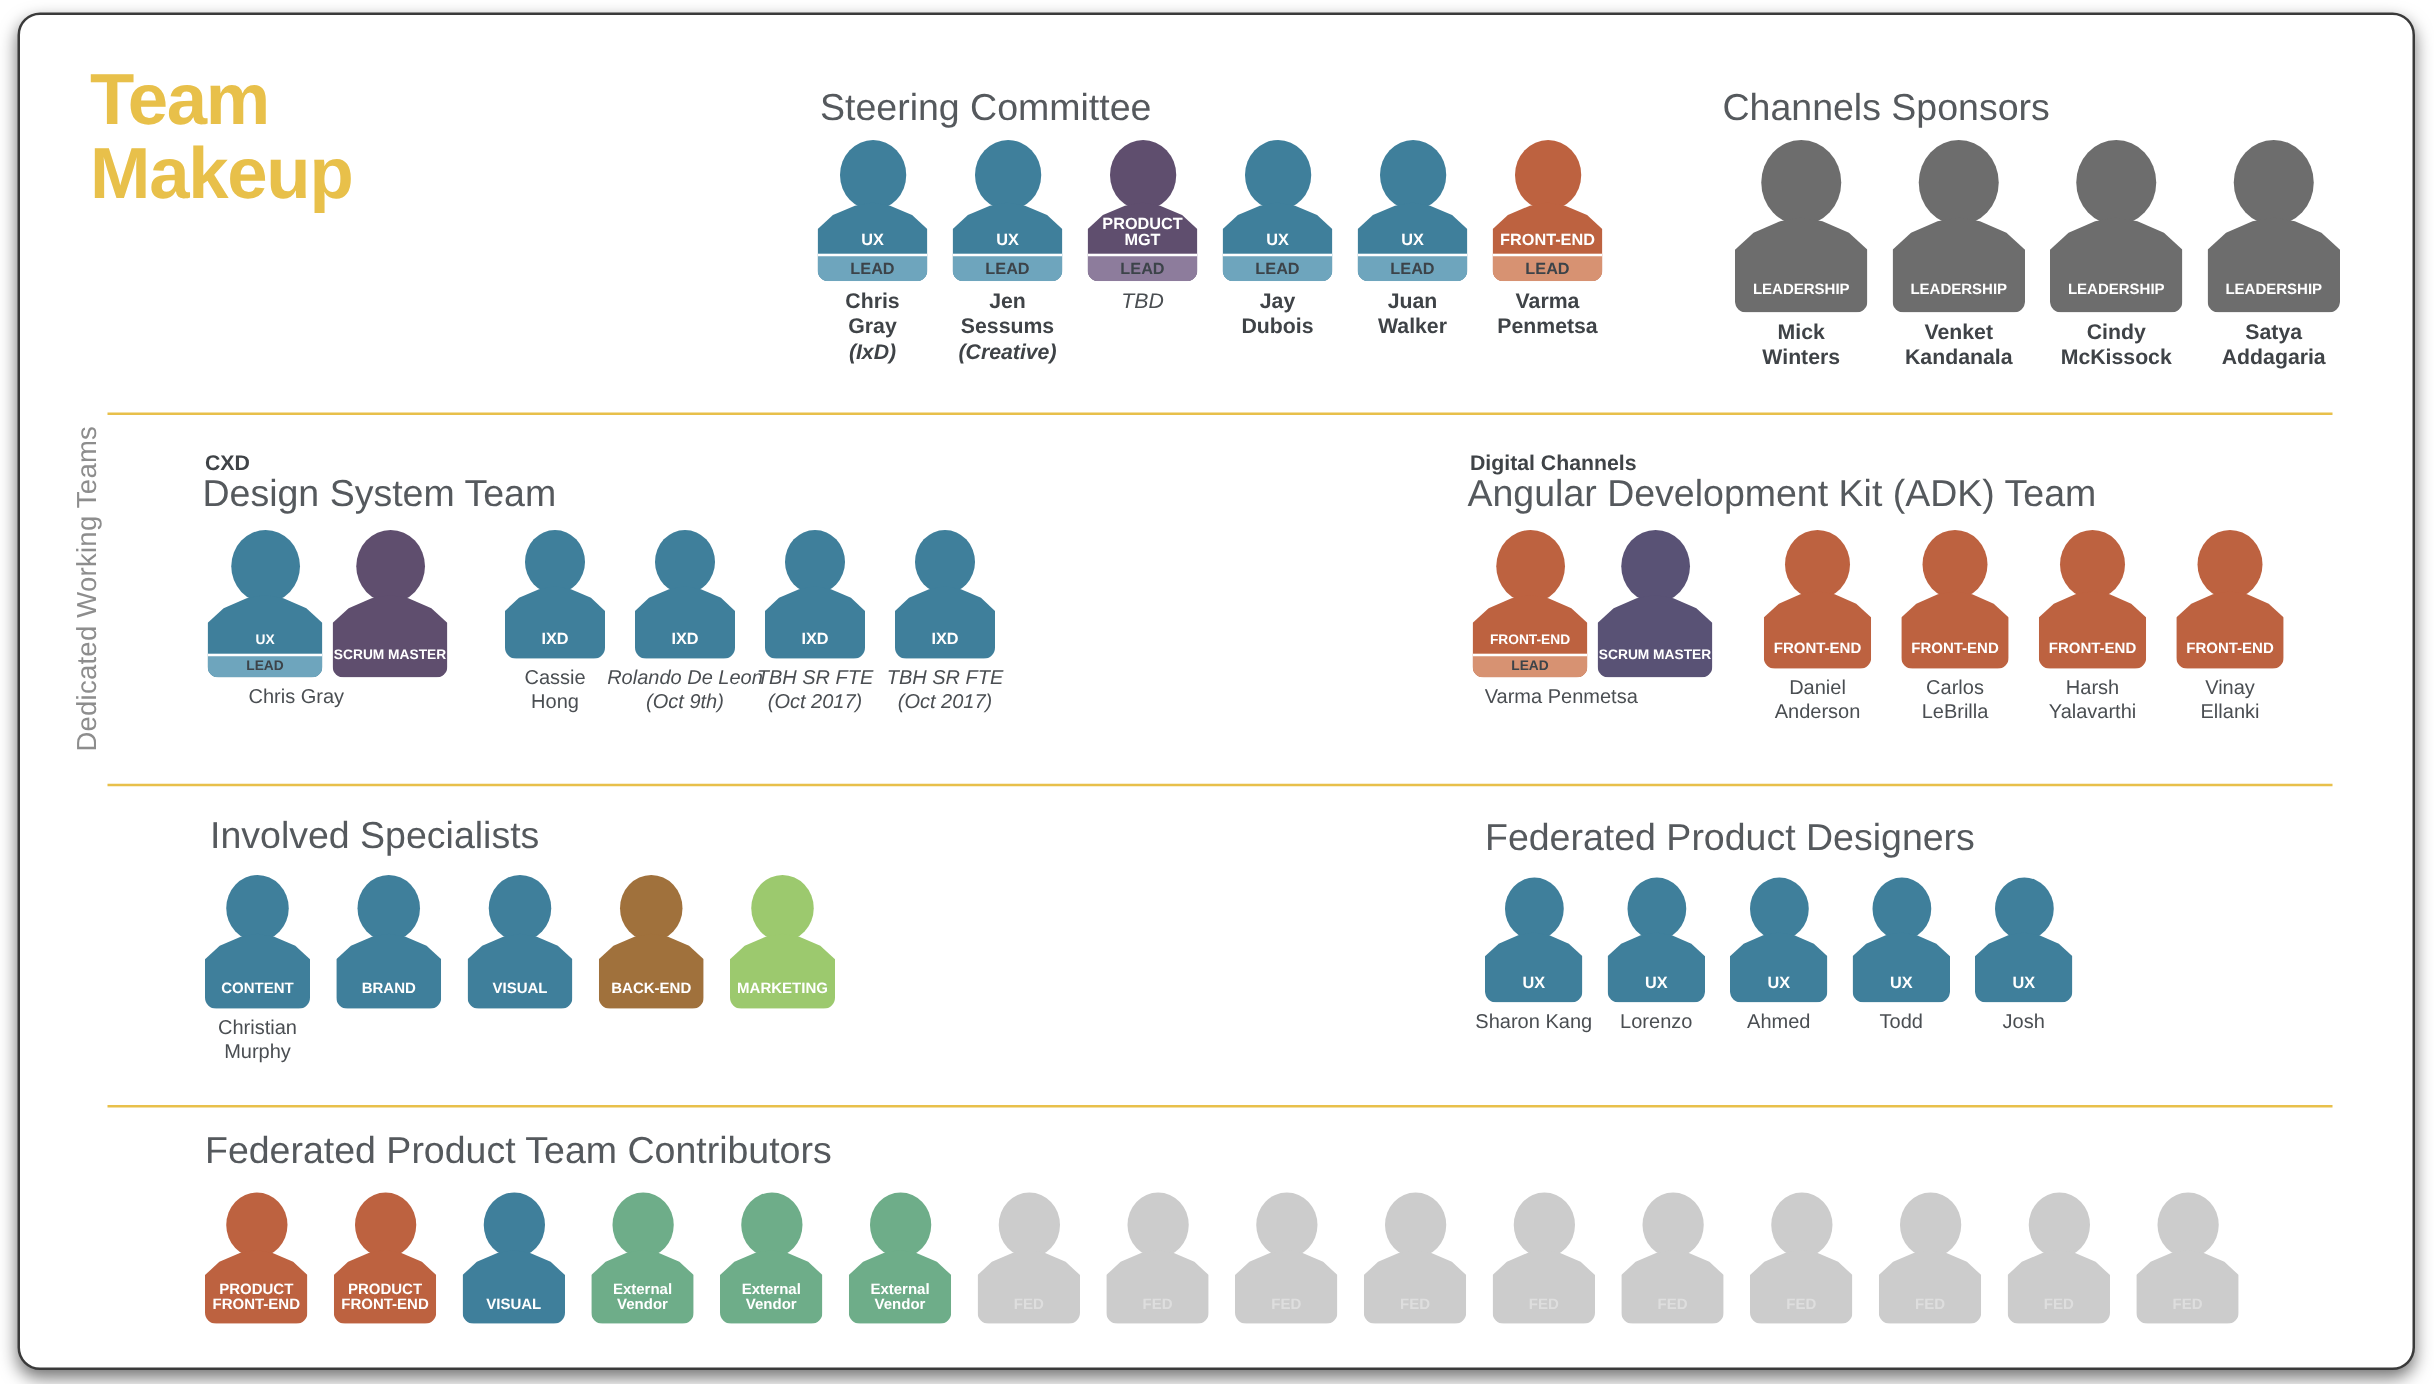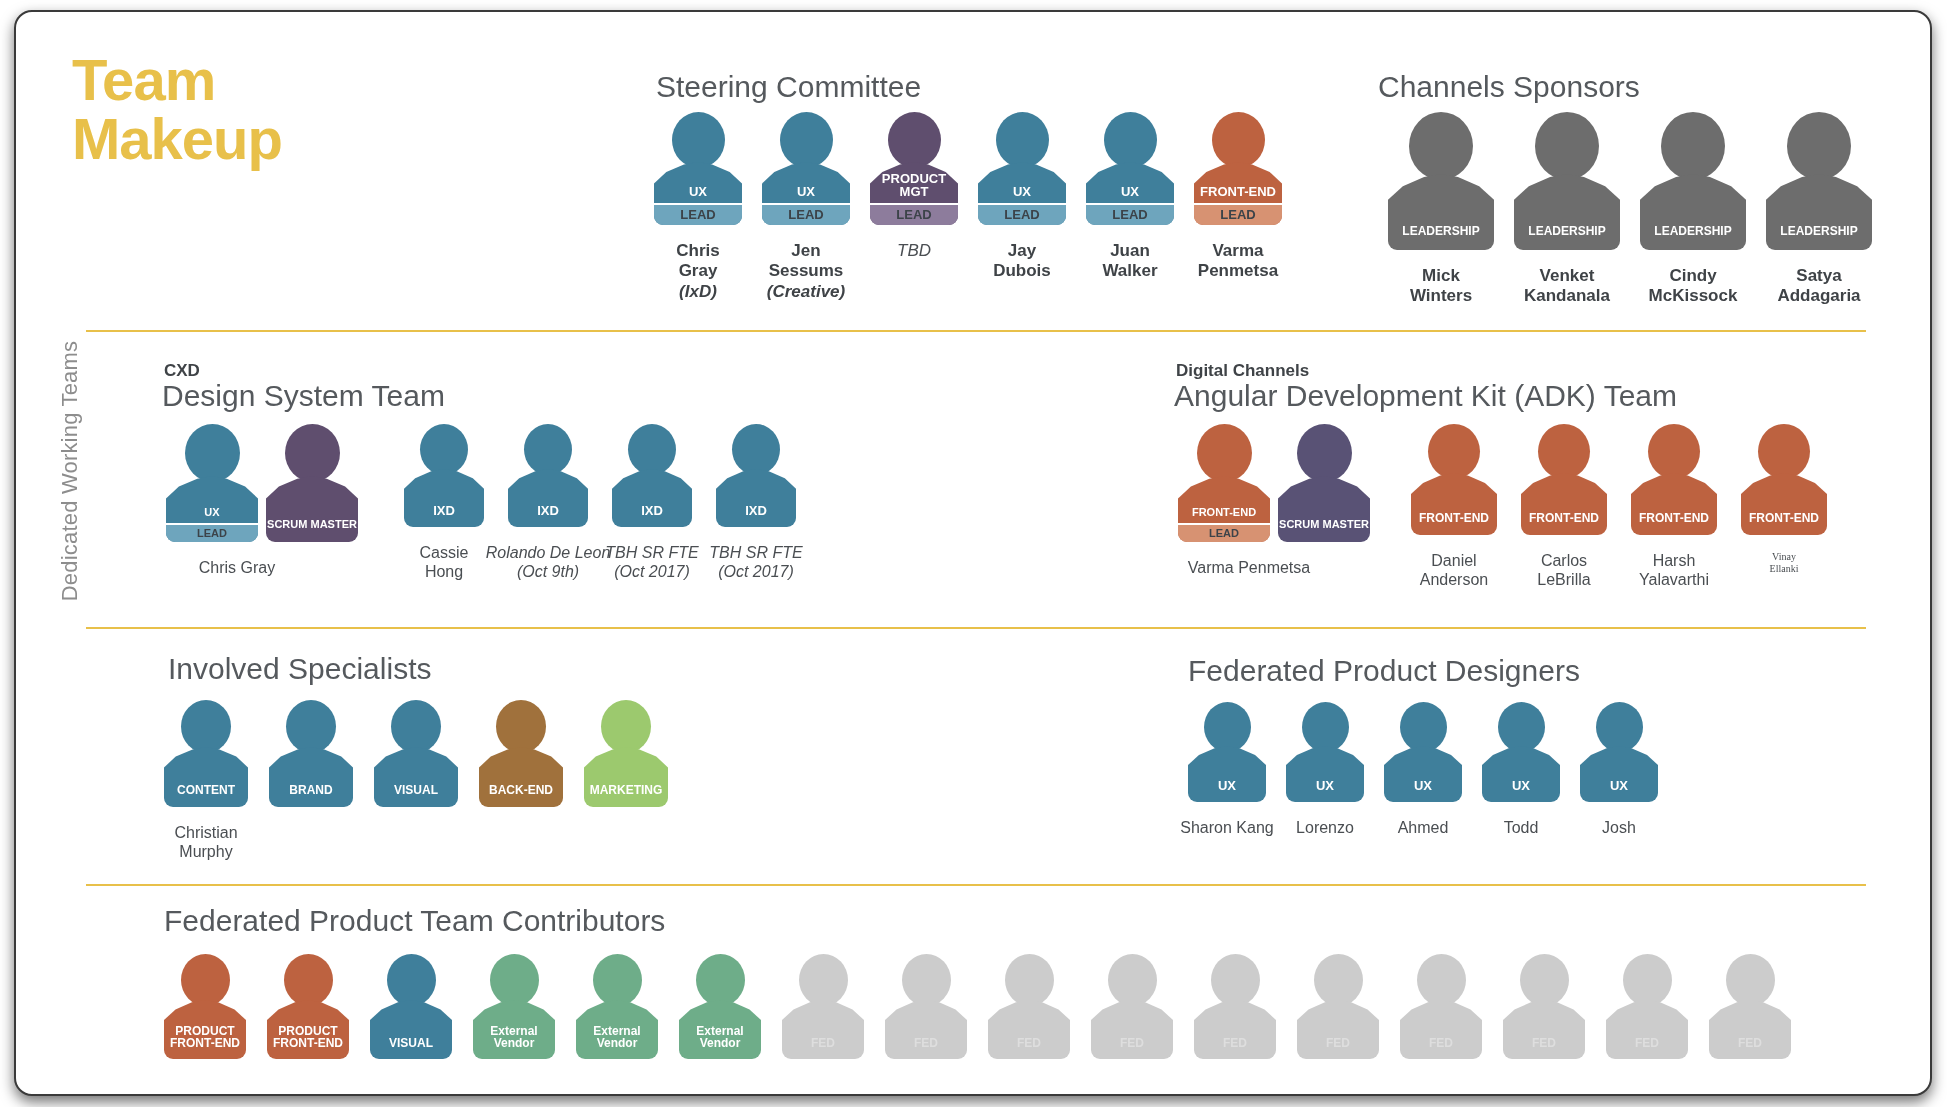--- a/index.html
+++ b/index.html
@@ -73,21 +73,21 @@
     text-align: center; line-height: 1.05;
     width: 100%;
   }
   .leadbar {
     position: relative; z-index: 2;
     width: 100%; text-align: center;
     font-weight: bold; color: #3c4349;
     border-top: 2px solid #ffffff;
   }
   .nm {
-    text-align: center; line-height: 1.2; margin-top: 16px;
+    text-align: center; line-height: 1.2; margin-top: 6px;
     color: #4a4e52;
   }
   .nm .sub { display: block; font-style: italic; }
   .nm.bold { font-weight: bold; color: #3f4347; }
   .nm.ital { font-style: italic; }
 </style>
 </head>
 <body>
 
 <div id="frame">
@@ -318,21 +318,21 @@
         </div>
         <div class="nm" style="font-size: 16px; white-space: nowrap;">Harsh<br>Yalavarthi</div>
       </div>
       <div class="person" style="width: 86px;">
         <div class="fig" style="width: 86px;">
           <div class="head" style="width: 52px; height: 55px; background: rgb(189, 98, 64);"></div>
           <div class="body" style="width: 86px; height: 62px; background: rgb(189, 98, 64); clip-path: polygon(0% 100%, 0% 34%, 14% 16%, 34% 4%, 50% 0%, 66% 4%, 86% 16%, 100% 34%, 100% 100%);">
             <div class="role" style="font-size: 12px; padding-bottom: 10px;">FRONT-END</div>
           </div>
         </div>
-        <div class="nm" style="font-size: 10px; white-space: nowrap; font-family: Liberation Serif, serif;">Vinay<br>Ellanki</div>
+        <div class="nm" style="font-size: 16px; white-space: nowrap;">Vinay<br>Ellanki</div>
       </div>
     </div>
 
   <div class="sec-h" style="left:152px; top:640px;">Involved Specialists</div>
   <div class="group" style="left: 148px; top: 688px; gap: 21px;">
       <div class="person" style="width: 84px;">
         <div class="fig" style="width: 84px;">
           <div class="head" style="width: 50px; height: 53px; background: rgb(63, 127, 155);"></div>
           <div class="body" style="width: 84px; height: 60px; background: rgb(63, 127, 155); clip-path: polygon(0% 100%, 0% 34%, 14% 16%, 34% 4%, 50% 0%, 66% 4%, 86% 16%, 100% 34%, 100% 100%);">
             <div class="role" style="font-size: 12px; padding-bottom: 10px;">CONTENT</div>

